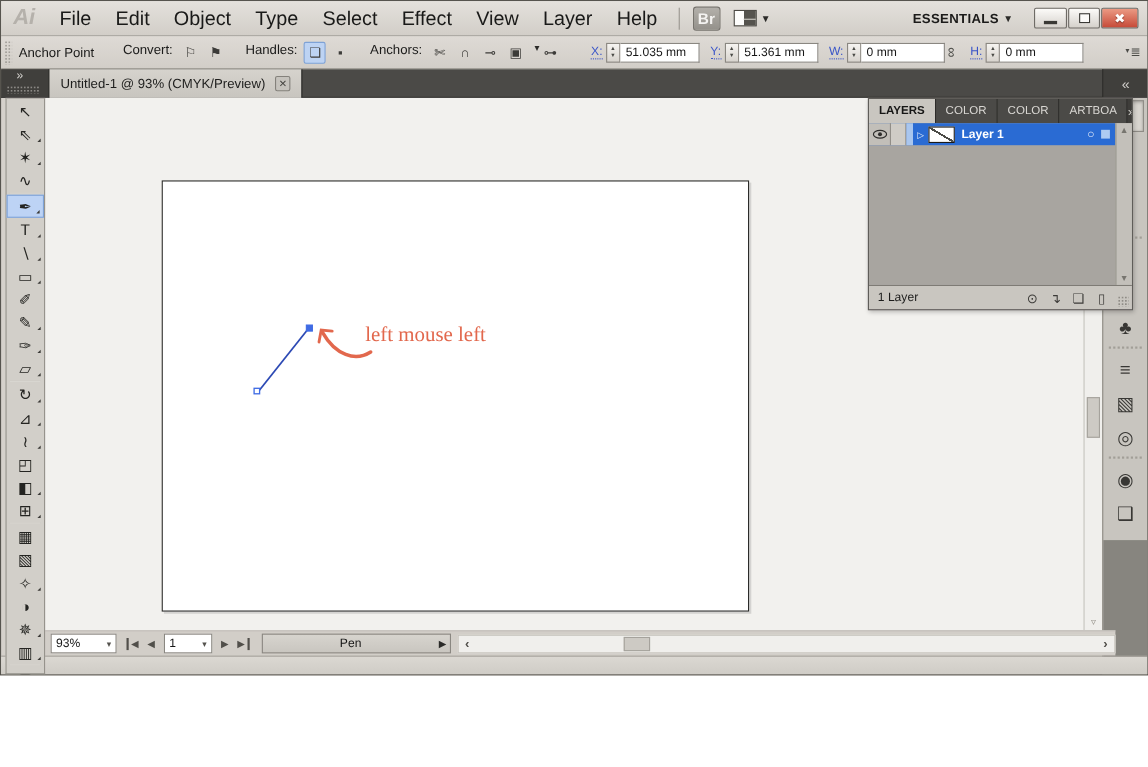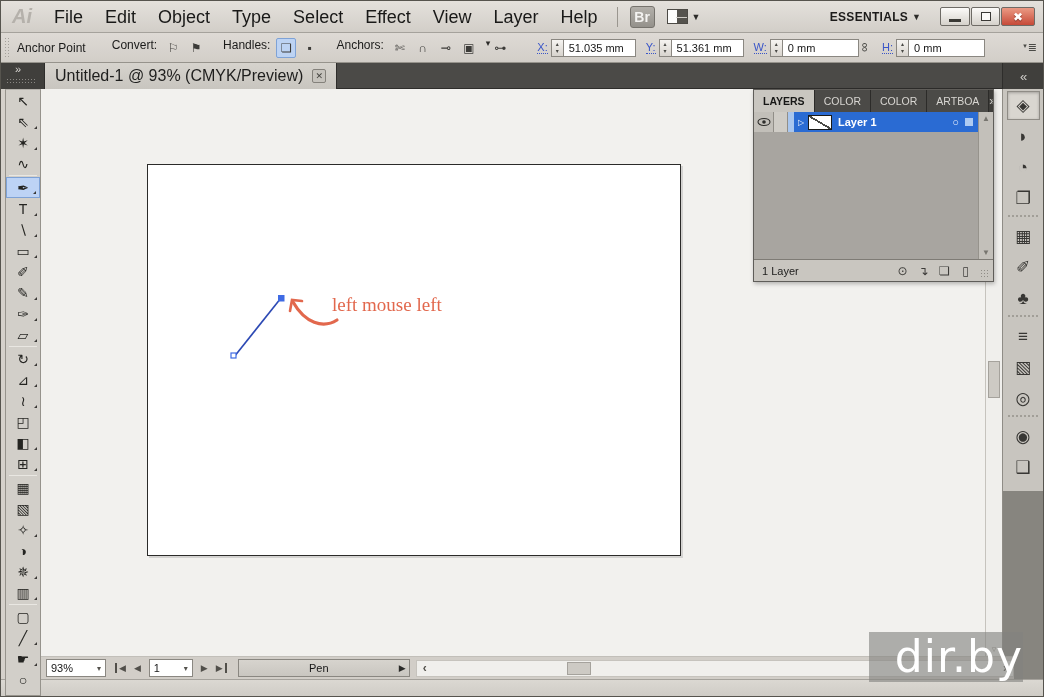--- a/index.html
+++ b/index.html
@@ -1,18 +1,18 @@
 <!DOCTYPE html>
 <html><head>
 <meta charset="utf-8">
 <style>
   * { margin:0; padding:0; box-sizing:border-box; }
   html,body { width:1044px; height:697px; overflow:hidden; }
   body { font-family:"Liberation Sans","DejaVu Sans",sans-serif; }
-  #app { position:relative; width:1044px; height:697px; background:#d5d1cb; border:1px solid #56544e; overflow:hidden; }
+  #app { position:relative; width:1044px; height:614px; background:#d5d1cb; border:1px solid #56544e; overflow:hidden; }
 
   
   .titlebar { position:absolute; left:0; top:0; width:100%; height:32px;
     background:linear-gradient(#e4e1dc,#d2cec8); border-bottom:1px solid #a5a29c;
     display:flex; align-items:center; }
   .app-logo { width:42px; text-align:center; font-size:20px; font-weight:bold; color:#b5b1ab; font-style:italic; }
   .menu-items { display:flex; align-items:center; height:100%; }
   .menu-item { padding:0 11px; font-size:18px; color:#191918; line-height:32px; cursor:default; }
   .tb-sep { width:1px; height:20px; background:#9a968f; margin:0 8px; }
   .br-button { width:25px; height:22px; margin-left:4px; border:1px solid #76736d; border-radius:3px;
@@ -55,21 +55,21 @@
 
   
   .tabbar { position:absolute; left:0; top:62px; width:100%; height:26px; background:#4b4a47; border-bottom:1px solid #2e2d2b; }
   .toolbox-header { position:absolute; left:0; top:0; width:44px; height:26px; background:#403f3c;
     border-right:1px solid #2e2d2b; color:#d8d6d2; }
   .toolbox-header .chev { position:absolute; left:14px; top:0px; font-size:11px; letter-spacing:-2px; }
   .toolbox-header .dots { position:absolute; left:5px; right:8px; top:15px; height:7px;
     background-image:radial-gradient(#8a8884 1px, transparent 1px); background-size:3px 3px; }
   .doc-tab { position:absolute; left:44px; top:0; height:26px; background:linear-gradient(#d6d3cd,#c8c5bf);
     border-right:1px solid #2e2d2b; display:flex; align-items:center; padding:0 10px; }
-  .doc-tab-title { font-size:16px; color:#1e1e1d; margin-right:9px; white-space:nowrap; }
+  .doc-tab-title { font-size:12px; color:#1e1e1d; margin-right:9px; white-space:nowrap; }
   .tab-close { width:14px; height:14px; border:1px solid #84817b; background:#c6c3bd; border-radius:2px;
     font-size:9px; color:#44433f; display:flex; align-items:center; justify-content:center; }
   .dock-collapse { position:absolute; right:0; top:0; width:41px; height:26px; background:#403f3c;
     border-left:1px solid #2e2d2b; color:#cfcdc9; font-size:13px; display:flex; align-items:center; justify-content:center; letter-spacing:-1px; }
 
   
   .toolbox { position:absolute; left:4px; top:88px; width:36px; bottom:0;
     background:#d2cfc9; border:1px solid #96938c; border-top:1px solid #b5b2ac; z-index:3; }
   .tool { position:relative; width:34px; height:21px; display:flex; align-items:center; justify-content:center; }
   .tglyph { font-size:14px; color:#242421; line-height:1; }
@@ -91,21 +91,21 @@
 
   
   .dock { position:absolute; right:0; top:88px; width:41px; bottom:0; background:#c8c5bf; border-left:1px solid #8f8c86; }
   .dock-dark { position:absolute; left:0; right:0; top:402px; bottom:0; background:#87857f; }
   .dock-item { position:relative; width:33px; height:29px; margin:2px auto; display:flex; align-items:center; justify-content:center; }
   .dock-item .dglyph { font-size:17px; color:#383734; }
   .dock-item.active { background:#d9d6d0; border:1px solid #8f8c86; box-shadow:inset 0 1px 3px rgba(0,0,0,.25); }
   .dock-sep { height:5px; margin:1px 5px; border-top:2px dotted #a19e97; }
 
   
-  .layers-panel { position:absolute; left:752px; top:88px; width:241px; height:193px; z-index:5;
+  .layers-panel { position:absolute; left:788px; top:88px; width:241px; height:193px; z-index:5;
     border:1px solid #5f5d59; box-shadow:1px 2px 4px rgba(0,0,0,.25); background:#a8a5a0; display:flex; flex-direction:column; }
   .panel-tabs { height:22px; background:#3e3d3a; display:flex; align-items:stretch; overflow:hidden; }
   .panel-tab { padding:0 9px; font-size:10.5px; line-height:22px; color:#d8d6d2; background:#4b4a47; border-right:1px solid #2c2b29; white-space:nowrap; }
   .panel-tab.active { background:#c9c6c0; color:#171716; font-weight:bold; }
   .panel-tabs-right { margin-left:auto; display:flex; align-items:center; color:#cfcdc9; }
   .panel-tabs-right .chev { font-size:12px; letter-spacing:-1px; margin-right:4px; }
   .panel-body { flex:1; position:relative; background:#a8a5a0; }
   .layer-row { position:absolute; left:0; right:15px; top:0; height:20px; background:#2a6bd3; display:flex; align-items:center; }
   .eye-cell { width:20px; height:100%; background:#c2bfb9; border-right:1px solid #918e88; display:flex; align-items:center; justify-content:center; }
   .lock-cell { width:14px; height:100%; background:#cfccc6; border-right:1px solid #918e88; }

